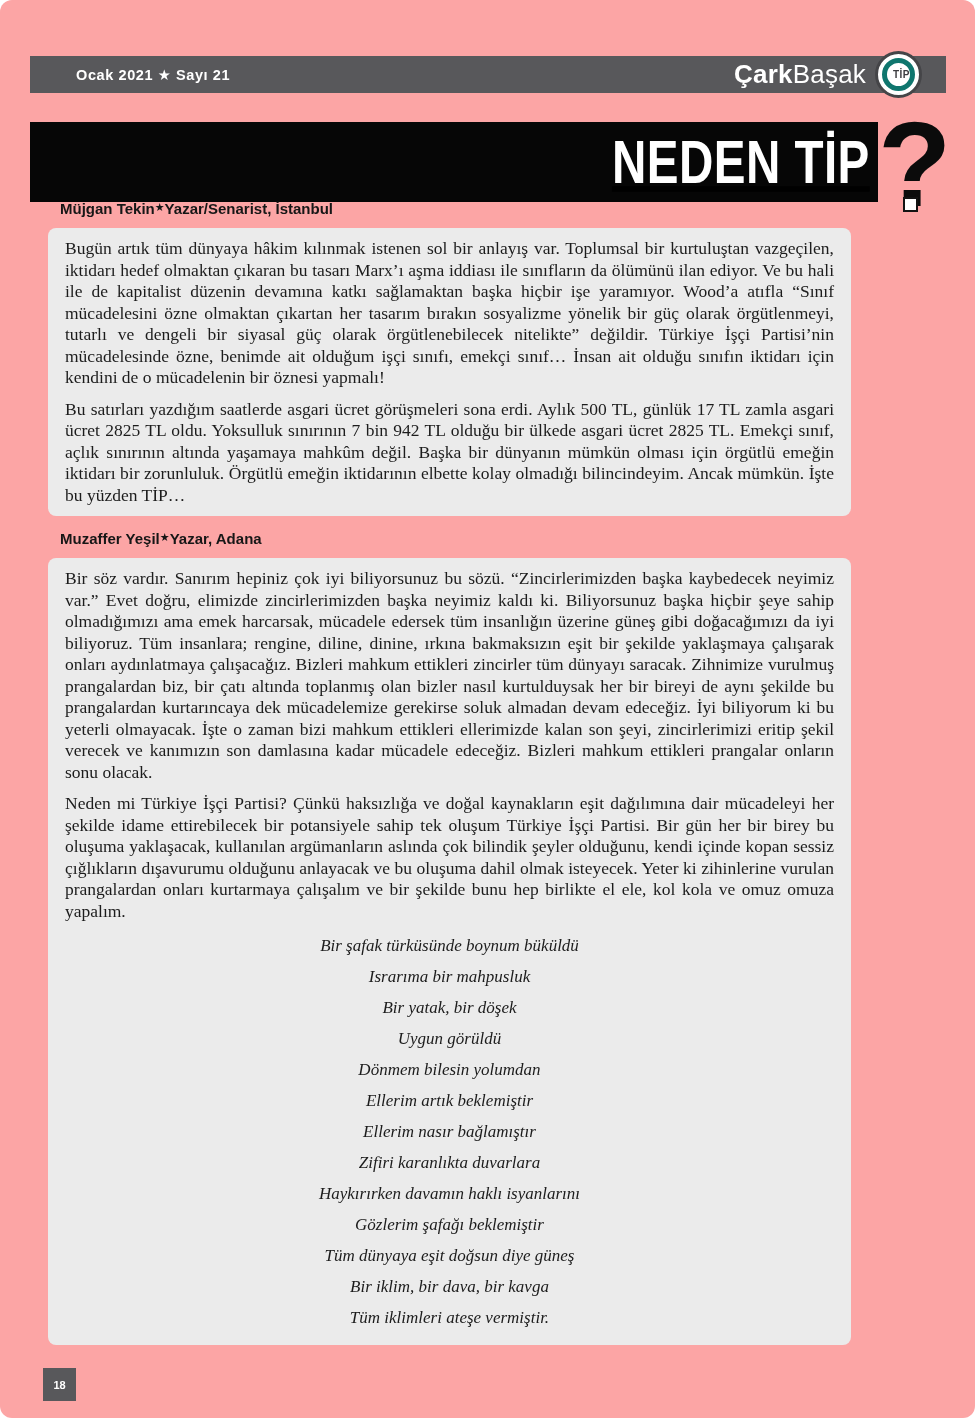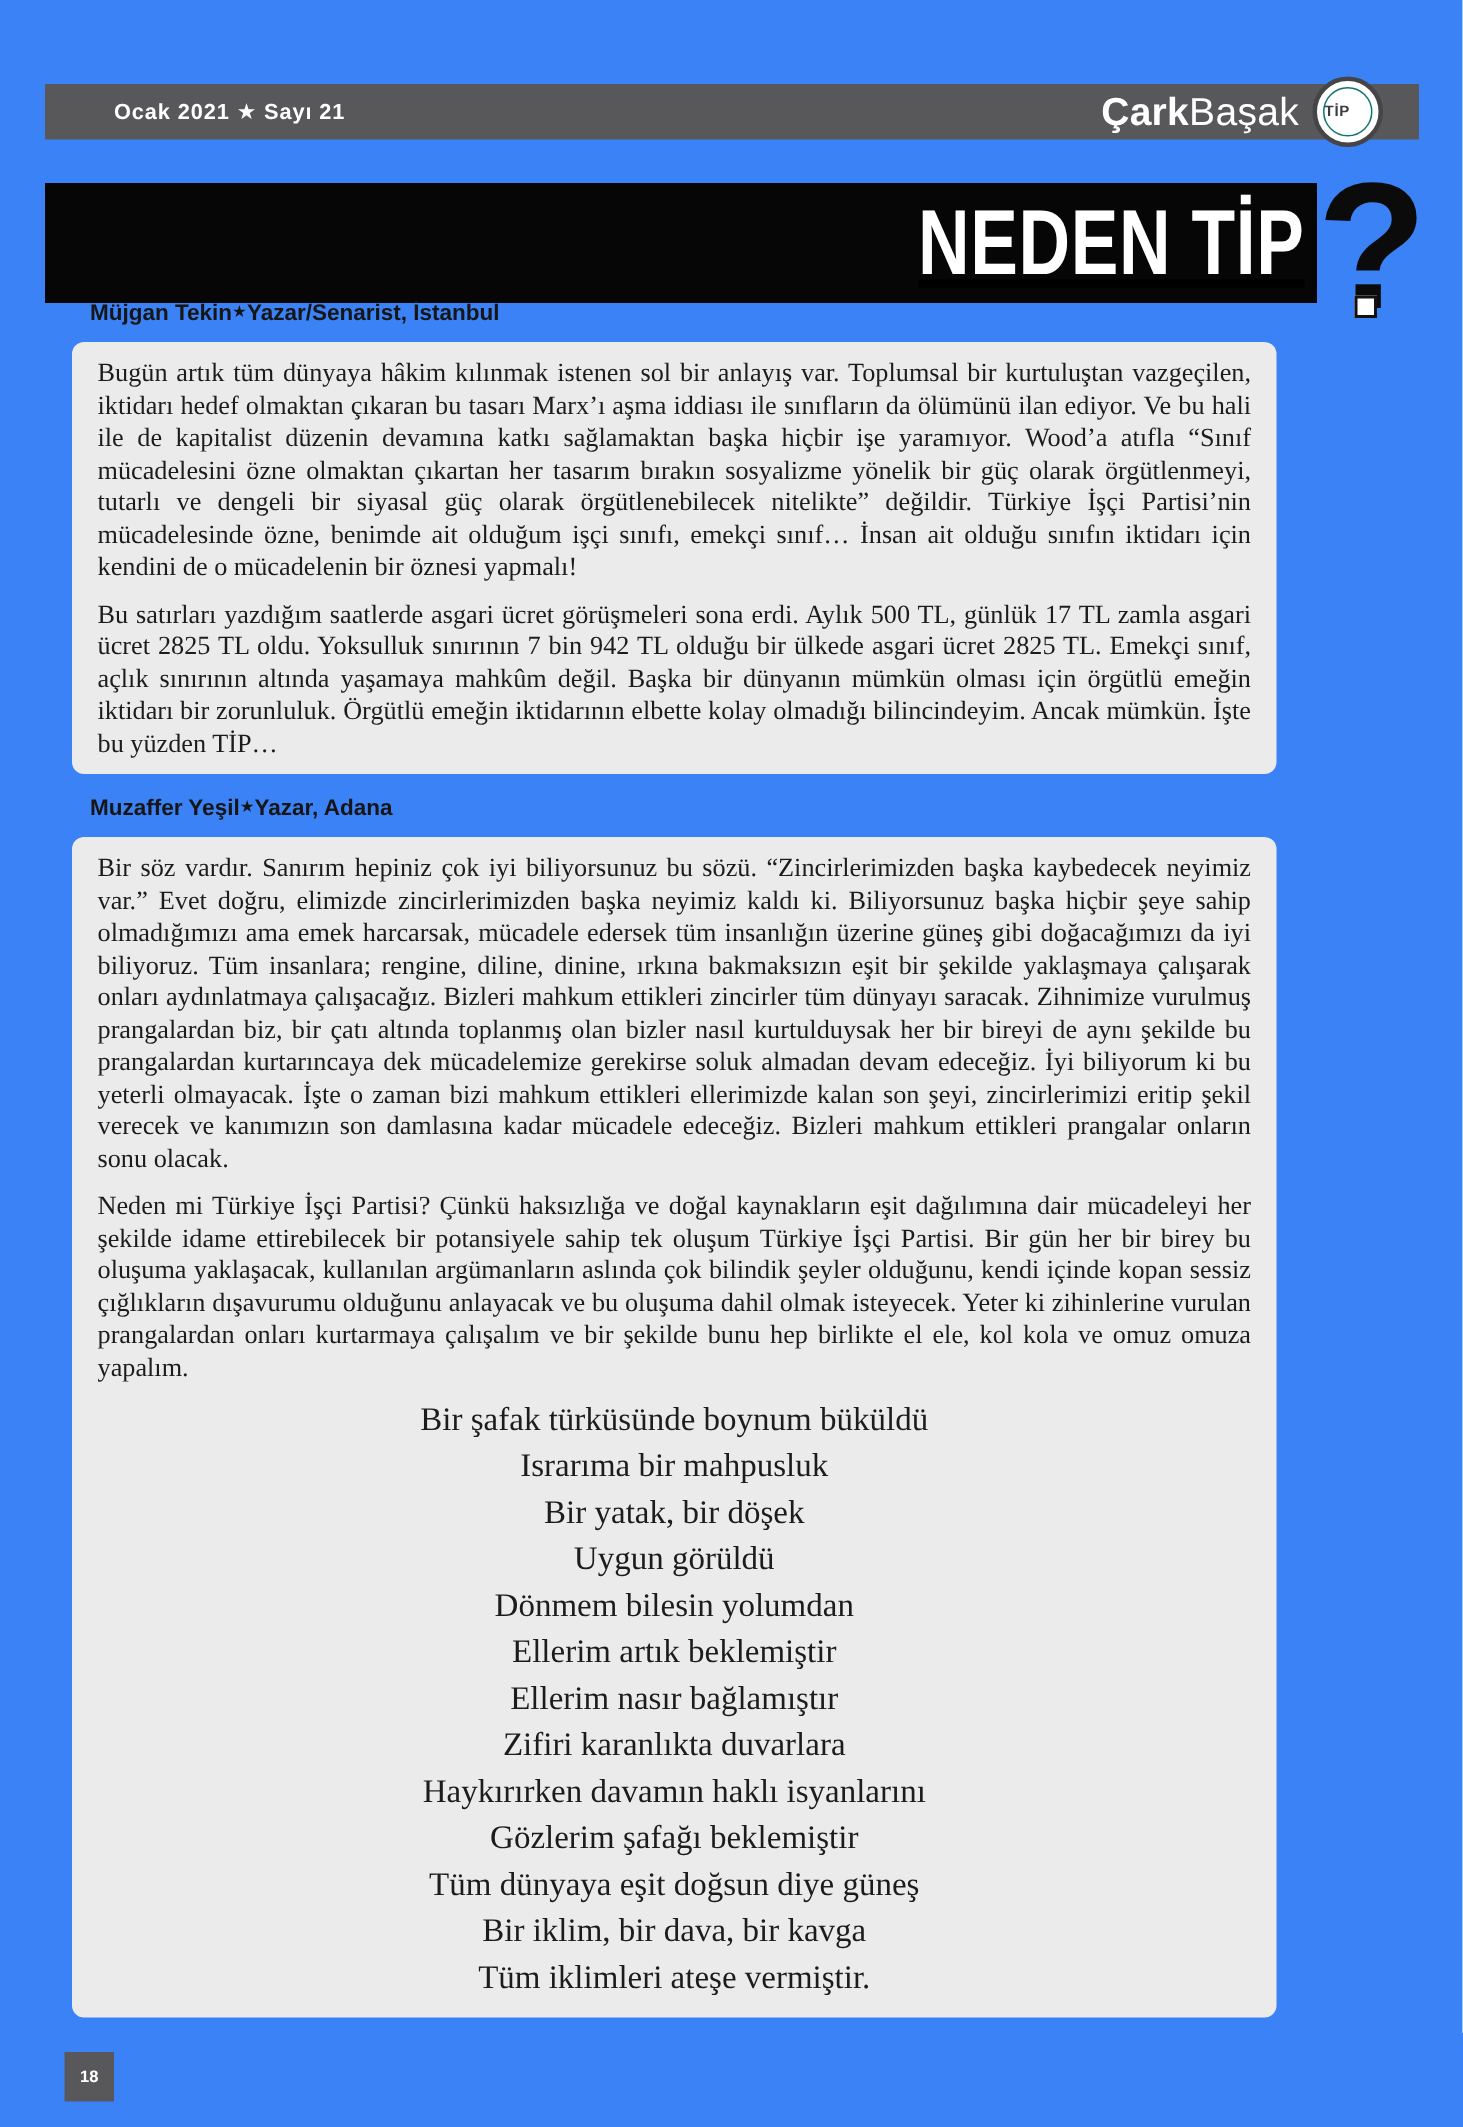--- a/index.html
+++ b/index.html
@@ -1,22 +1,23 @@
 <!DOCTYPE html>
 <html lang="tr"><head>
 <meta charset="utf-8">
 <style>
   html, body { margin: 0; padding: 0; background: #ffffff; }
   .page {
     position: relative;
     width: 975px;
     height: 1418px;
-    background: #3b82f6;
+    background: #fca5a5;
     overflow: hidden;
     font-family: "Liberation Sans", "DejaVu Sans", sans-serif;
+    border-radius: 12px;
   }
 
   
   .topbar {
     position: absolute;
     left: 30px; top: 56px;
     width: 916px; height: 37px;
     background: #58585b;
     display: flex;
     align-items: center;
@@ -46,25 +47,25 @@
     background: #ffffff;
     border: 3px solid #454548;
     border-radius: 50%;
     display: flex;
     align-items: center;
     justify-content: center;
   }
   .tip-logo-inner {
     width: 33px; height: 33px;
     box-sizing: border-box;
-    border: 1px solid #0f766e;
+    border: 5px solid #0f766e;
     border-radius: 50%;
     display: flex;
     align-items: center;
-    justify-content: flex-start;
+    justify-content: flex-end;
   }
   .tip-logo-text {
     font-size: 10px;
     font-weight: 800;
     color: #3c3c40;
     letter-spacing: 0.5px;
   }
 
   
   .banner-row {
@@ -147,21 +148,22 @@
   }
   .article-box-1 { top: 228px; height: 288px; }
   .article-box-2 { top: 558px; height: 787px; }
   .article-box p { margin: 0 0 10px 0; }
   .article-box p:last-of-type { margin-bottom: 0; }
 
   
   .poem {
     margin-top: 8px;
     text-align: center;
-    font-size: 22px;
+    font-style: italic;
+    font-size: 17px;
   }
   .poem-line { line-height: 31px; }
 
   
   .pagenum {
     position: absolute;
     left: 43px; top: 1368px;
     width: 33px; height: 33px;
     background: #58585b;
     color: #ffffff;

